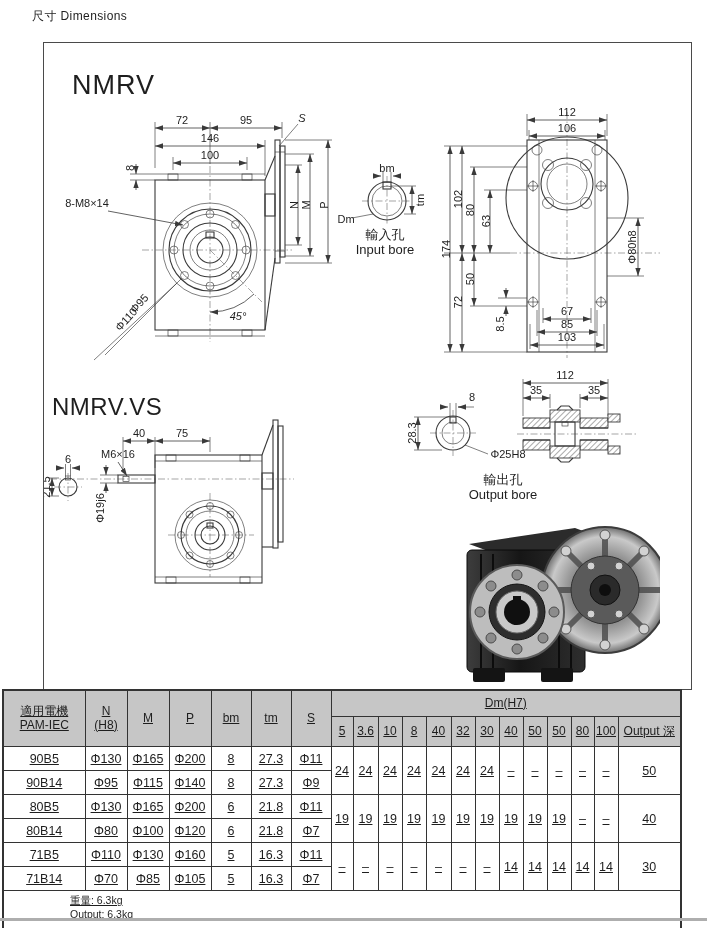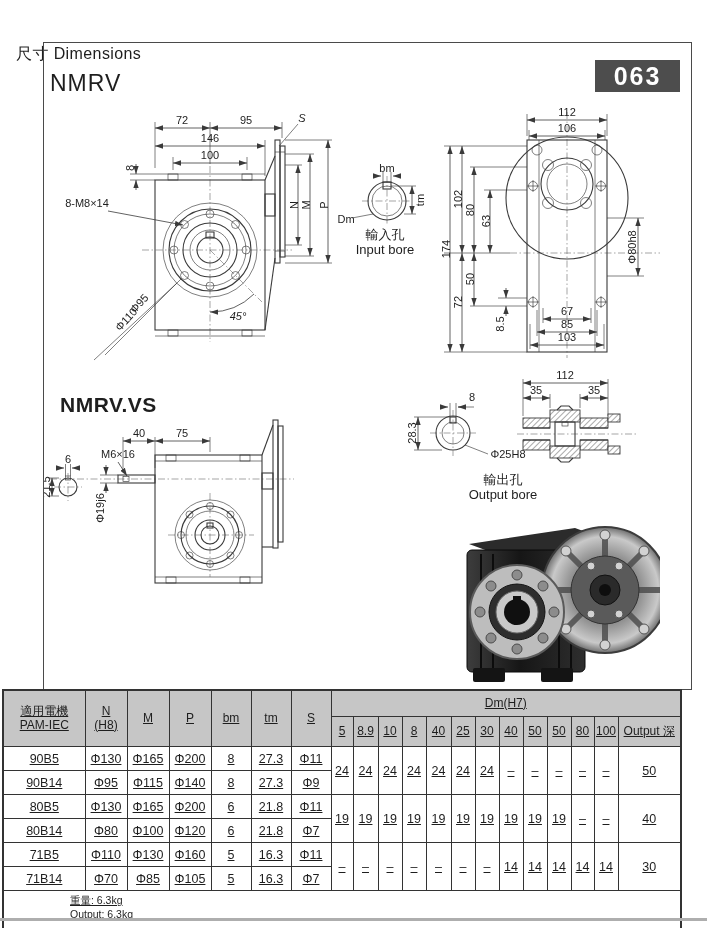--- a/index.html
+++ b/index.html
@@ -1,22 +1,22 @@
 <!DOCTYPE html>
 <html><head>
 <meta charset="utf-8">
 <style>
   html,body { margin:0; padding:0; background:#ffffff; }
   .page { position:relative; width:707px; height:928px; background:#fff; overflow:hidden;
           font-family:"Liberation Sans", sans-serif; color:#1e1e1e; }
   .abs { position:absolute; }
-  .page-title { left:16px; top:8px; font-size:16px; letter-spacing:0.4px;margin-top:36px; }
+  .page-title { left:32px; top:8px; font-size:12px; letter-spacing:0.4px; }
   .frame { left:43px; top:42px; width:647px; height:646px; border:1px solid #4a4a4a; }
-  .series-title { left:50px; top:70px; font-size:23px; letter-spacing:1px; }
-  .series-vs-title { left:60px; top:393px; font-size:21px; letter-spacing:0.5px;font-weight:bold; }
+  .series-title { left:72px; top:70px; font-size:27px; letter-spacing:1px; }
+  .series-vs-title { left:52px; top:393px; font-size:24px; letter-spacing:0.5px; }
   .badge { left:595px; top:60px; width:85px; height:32px; background:#4d4d4d; color:#fff;
            display:flex; align-items:center; justify-content:center; font-size:25px;
            font-weight:bold; letter-spacing:2px; }
   .bottom-rule { left:0; top:918px; width:707px; height:3px; background:#aeaeae; }
 
   
   .ol { fill:none; stroke:#3a3a3a; stroke-width:1.1; }
   .tl { fill:none; stroke:#3a3a3a; stroke-width:0.65; }
   .dl { fill:none; stroke:#3a3a3a; stroke-width:0.8; }
   .cl { fill:none; stroke:#6a6a6a; stroke-width:0.6; stroke-dasharray:7 2.5 1.5 2.5; }
@@ -57,21 +57,20 @@
         <stop offset="0.55" stop-color="#8f8f8f"></stop>
         <stop offset="0.85" stop-color="#c9c9c9"></stop>
         <stop offset="1" stop-color="#6f6f6f"></stop>
       </radialGradient>
     </defs>
   </svg>
 
   <div class="abs page-title">尺寸 Dimensions</div>
   <div class="abs frame"></div>
   <div class="abs series-title">NMRV</div>
-  <div class="abs badge">063</div>
   <div class="abs series-vs-title">NMRV.VS</div>
 
   <svg class="abs" style="left:50px; top:106px;" width="292" height="256" viewBox="0 0 292 256">
 
     <line class="cl" x1="92" y1="144" x2="242" y2="144"></line>
     <line class="cl" x1="160" y1="60" x2="160" y2="236"></line>
     <line class="cl" x1="160" y1="144" x2="212" y2="196"></line>
 
     <rect class="ol" x="105" y="74" width="110" height="150"></rect>
     <line class="tl" x1="105" y1="68" x2="215" y2="68"></line>
@@ -469,25 +468,25 @@
         </th>
         <th rowspan="2">M</th>
         <th rowspan="2">P</th>
         <th rowspan="2">bm</th>
         <th rowspan="2">tm</th>
         <th rowspan="2">S</th>
         <th colspan="13">Dm(H7)</th>
       </tr>
       <tr class="h2">
         <th>5</th>
-        <th>8.9</th>
+        <th>3.6</th>
         <th>10</th>
         <th>8</th>
         <th>40</th>
-        <th>25</th>
+        <th>32</th>
         <th>30</th>
         <th>40</th>
         <th>50</th>
         <th>50</th>
         <th>80</th>
         <th>100</th>
         <th>Output 深</th>
       </tr>
     </thead>
     <tbody>

